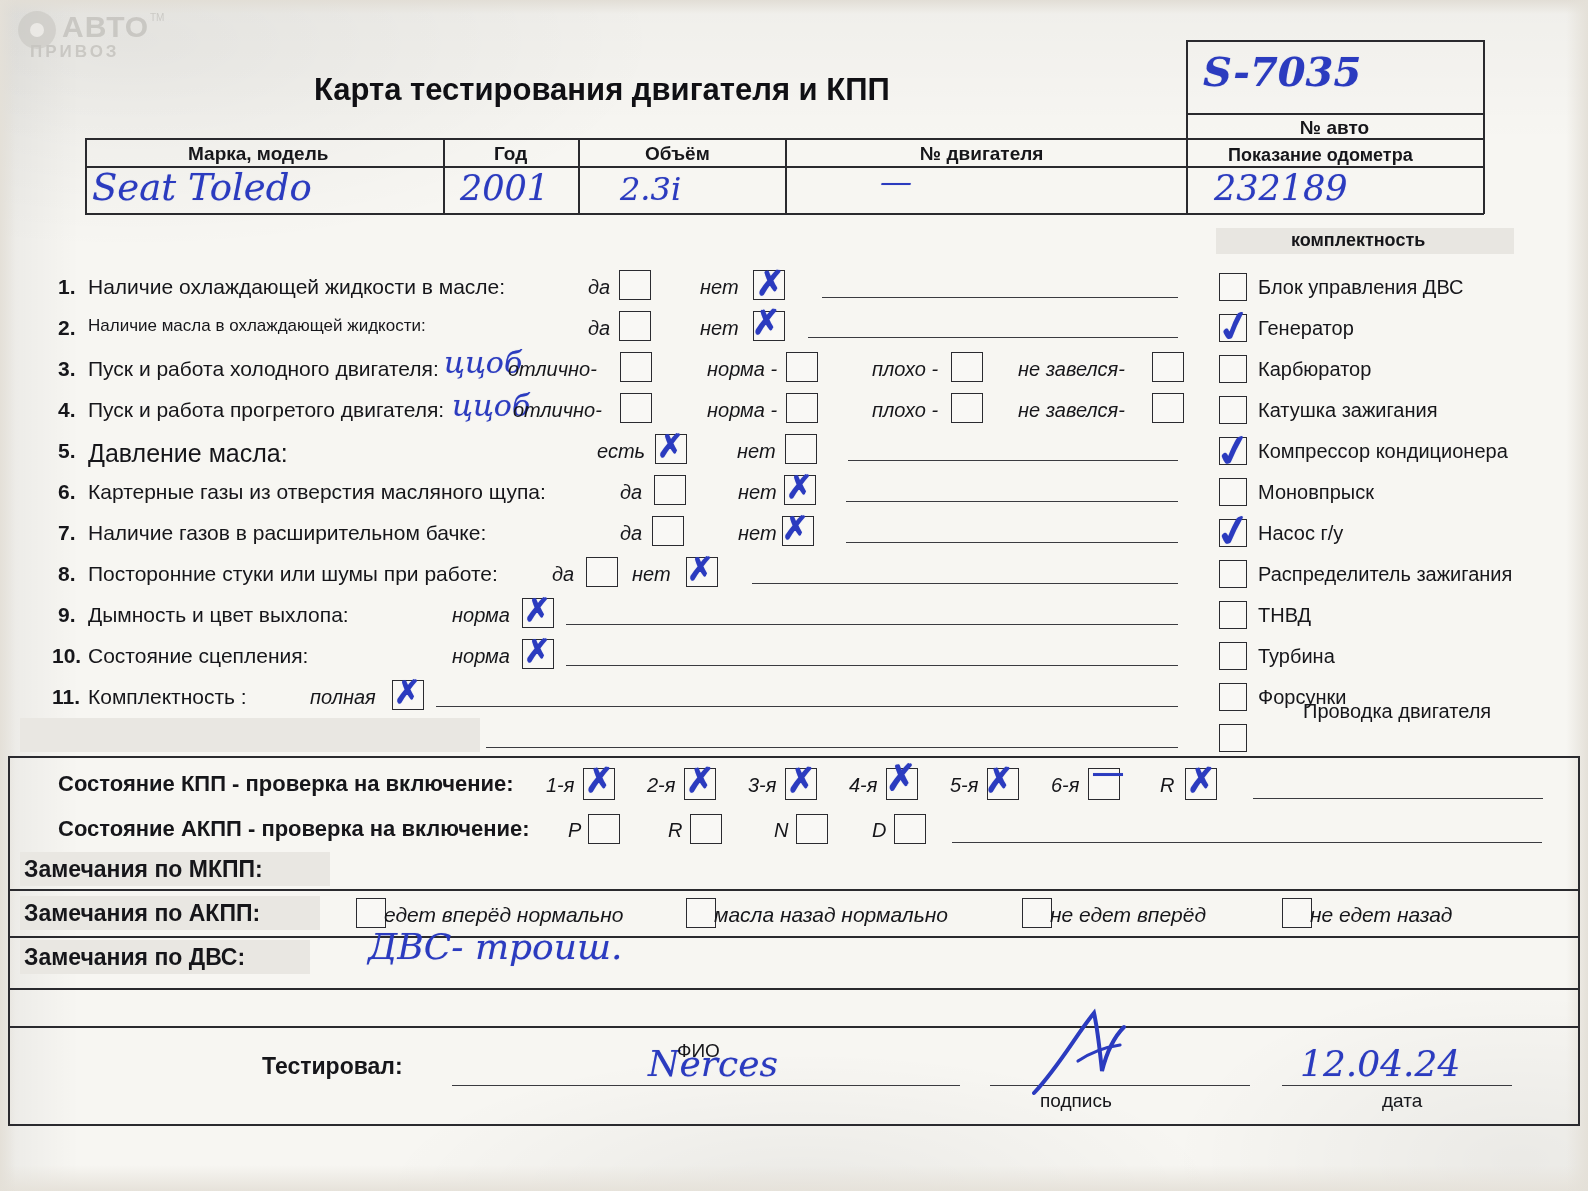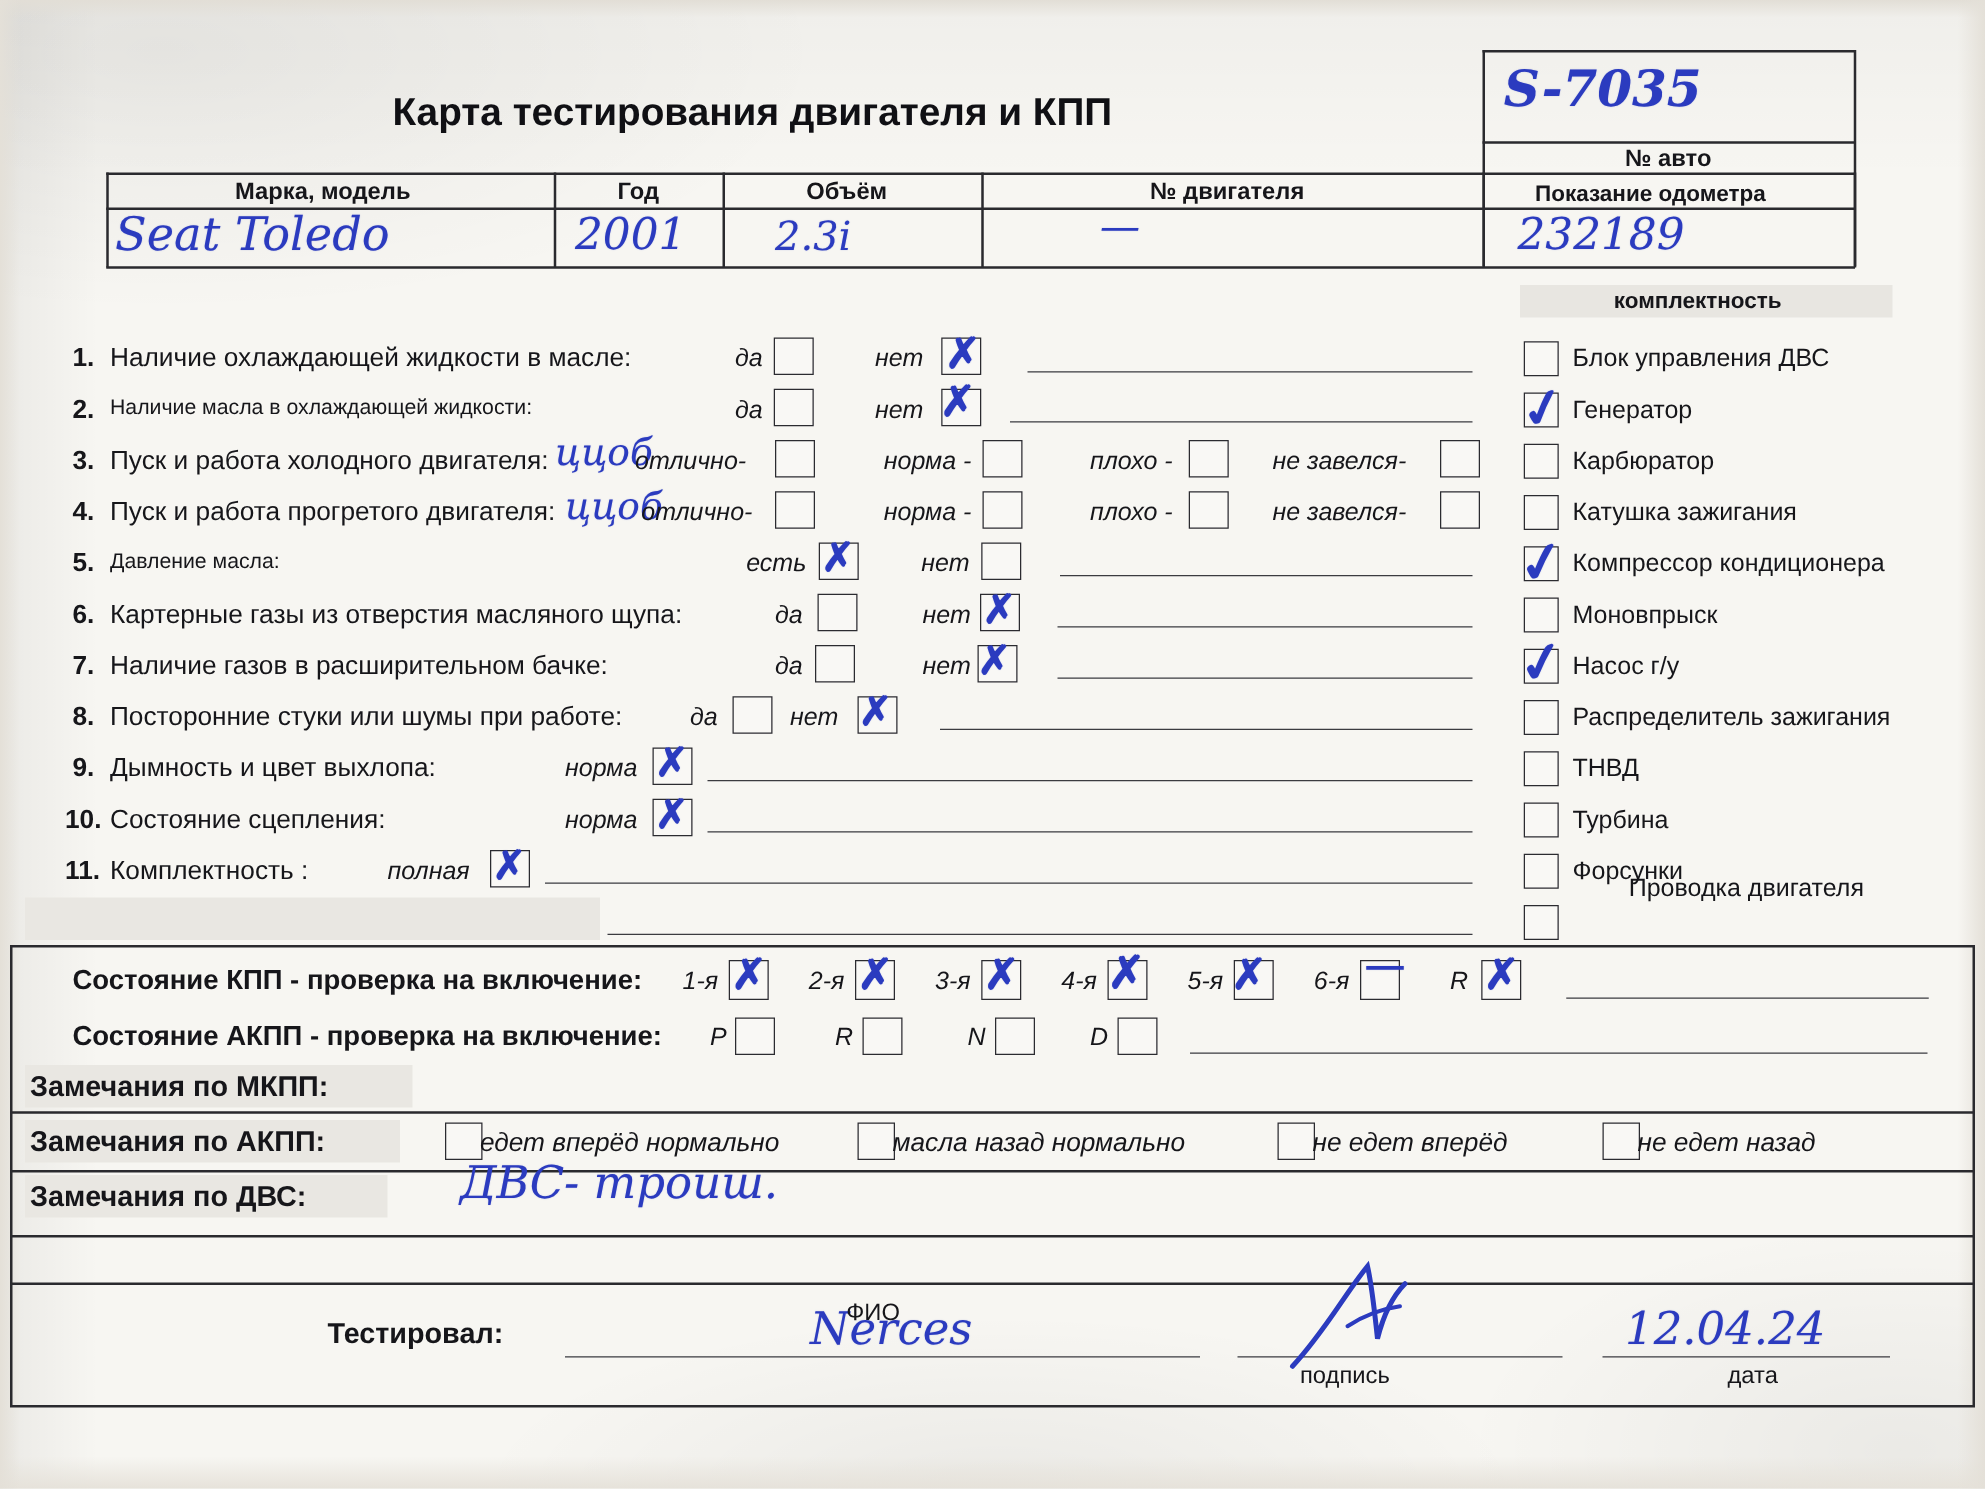--- a/index.html
+++ b/index.html
@@ -129,20 +129,26 @@
 <body>
 
 <div id="sheet">
 
   <div class="paper-shade sh1"></div>
   <div class="paper-shade edge-top"></div>
   <div class="paper-shade edge-bottom"></div>
   <div class="paper-shade edge-left"></div>
   <div class="paper-shade edge-right"></div>
 
+  <div class="logo">
+    <div class="disc"></div>
+    <div class="lw l1">АВТО</div>
+    <div class="lw l2">ПРИВОЗ</div>
+    <div class="tm">TM</div>
+  </div>
 
   <div class="title" style="left:314px; top:72px; font-size:31px;">Карта тестирования двигателя  и КПП</div>
 
   <div class="ln hl" style="left:1186px; top:40px; width:298px;"></div>
   <div class="ln hl" style="left:1186px; top:113px; width:298px;"></div>
   <div class="ln vl" style="left:1186px; top:40px; height:173px;"></div>
   <div class="ln vl" style="left:1483px; top:40px; height:173px;"></div>
   <div class="hw" style="left:1203px; top:48px; font-size:40px; font-weight:bold;">S-7035</div>
   <div class="t bold" style="left:1300px; top:117px; font-size:19px;">№ авто</div>
 
@@ -246,21 +252,21 @@
   <div class="t ital" style="left:513px; top:399px; font-size:20px;">отлично-</div>
   <div class="box" style="left:620px; top:393px; width:32px; height:30px;"></div>
   <div class="t ital" style="left:707px; top:399px; font-size:20px;">норма -</div>
   <div class="box" style="left:786px; top:393px; width:32px; height:30px;"></div>
   <div class="t ital" style="left:872px; top:399px; font-size:20px;">плохо -</div>
   <div class="box" style="left:951px; top:393px; width:32px; height:30px;"></div>
   <div class="t ital" style="left:1018px; top:399px; font-size:20px;">не завелся-</div>
   <div class="box" style="left:1152px; top:393px; width:32px; height:30px;"></div>
 
   <div class="t bold" style="left:58px; top:439px; font-size:21px;">5.</div>
-  <div class="t" style="left:88px; top:439px; font-size:17px;">Давление масла:</div>
+  <div class="t" style="left:88px; top:439px; font-size:25px;">Давление масла:</div>
   <div class="t ital" style="left:597px; top:440px; font-size:20px;">есть</div>
   <div class="box" style="left:655px; top:434px; width:32px; height:30px;"></div>
   <div class="mark" style="left:657px; top:430px; font-size:32px;">✗</div>
   <div class="t ital" style="left:737px; top:440px; font-size:20px;">нет</div>
   <div class="box" style="left:785px; top:434px; width:32px; height:30px;"></div>
   <div class="dotline" style="left:848px; top:460px; width:330px;"></div>
 
   <div class="t bold" style="left:58px; top:480px; font-size:21px;">6.</div>
   <div class="t" style="left:88px; top:480px; font-size:21px;">Картерные газы из отверстия масляного щупа:</div>
   <div class="t ital" style="left:620px; top:481px; font-size:20px;">да</div>

